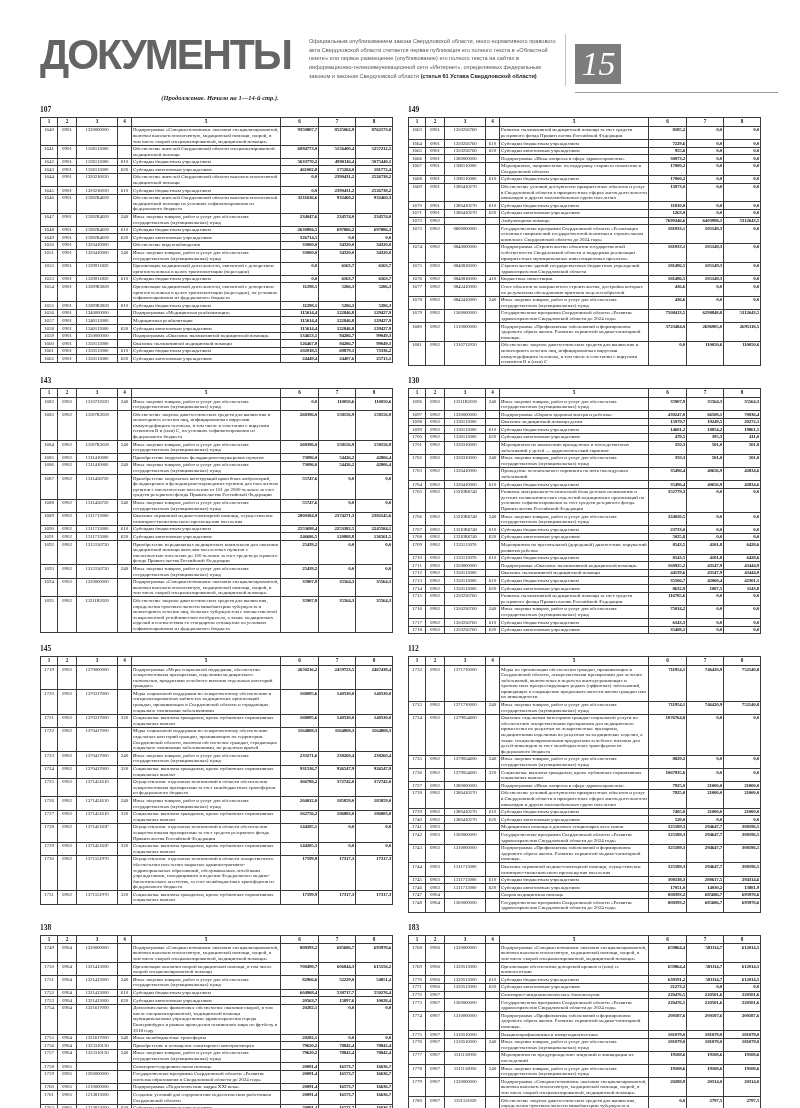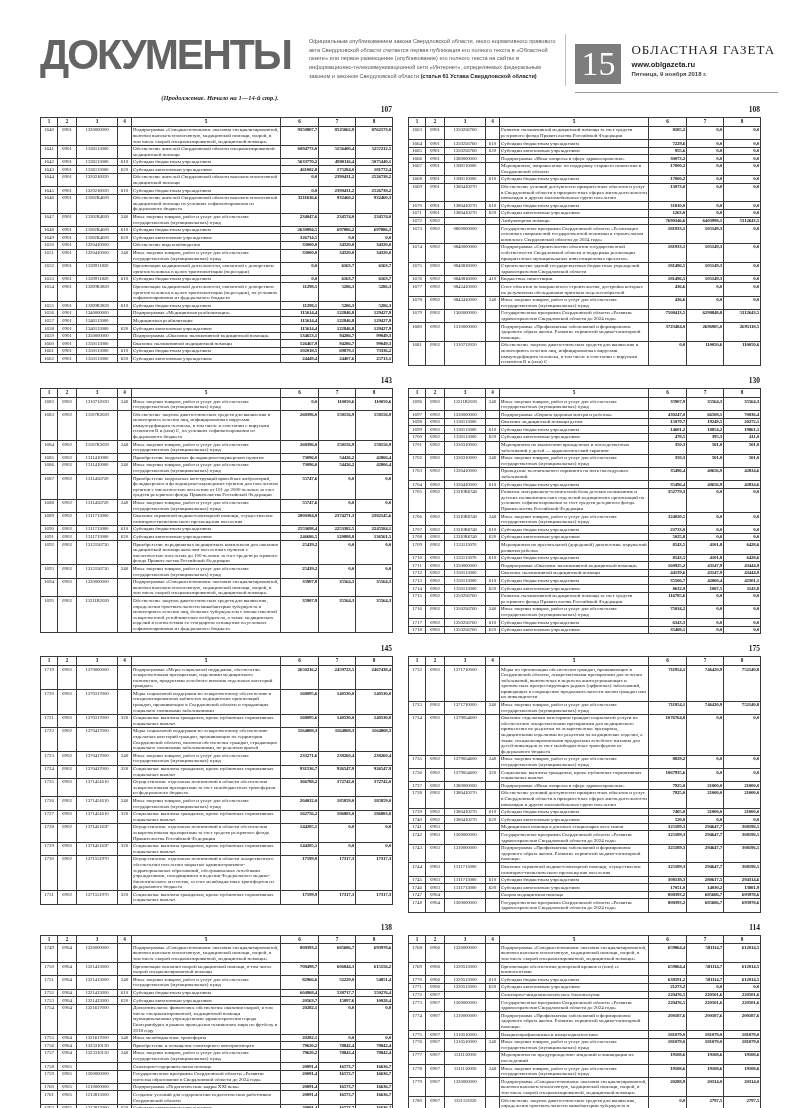--- a/index.html
+++ b/index.html
@@ -11,56 +11,51 @@
   .doc-title{font-family:"Liberation Sans", sans-serif;font-weight:bold;font-size:41px;
              line-height:.95;color:#646464;letter-spacing:-2px;transform:scaleY(1.05);
              transform-origin:left top;white-space:nowrap;}
   .pub-note{width:265px;margin-left:18px;margin-top:3px;font-family:"Liberation Sans", sans-serif;
             font-size:5.6px;line-height:1.55;color:#555;}
   .pub-note b{color:#222;}
   .mast-divider{width:1px;height:52px;background:#c2c2c2;margin:0 10px 0 6px;}
   .right-head{display:flex;align-items:flex-start;border-bottom:1px solid #999;padding-bottom:8px;width:215px;}
   .page-num-box{background:#7d7d7d;color:#fff;font-family:"Liberation Serif", serif;
                 font-size:34px;width:46px;height:40px;display:flex;align-items:center;justify-content:center;
-                margin-top:10px;}
+                margin-top:10px;font-style:italic;}
   .gazette{margin-left:10px;margin-top:8px;}
   .gazette-name{font-family:"Liberation Serif", serif;font-size:13px;letter-spacing:1px;color:#222;white-space:nowrap;}
   .gazette-site{font-family:"Liberation Sans", sans-serif;font-weight:bold;font-size:7.5px;color:#222;margin-top:2px;}
   .gazette-date{font-family:"Liberation Sans", sans-serif;font-size:6px;font-weight:bold;color:#444;margin-top:2px;}
   
   .cont-note{width:50%;text-align:center;font-style:italic;font-weight:bold;font-size:6.5px;margin:4px 0 2px 0;padding-left:40px;box-sizing:border-box;}
   
   .grid{display:grid;grid-template-columns:352px 352px;column-gap:16px;row-gap:8px;padding:0 40px;}
   .tsec{}
-  .tnum{text-align:right;font-weight:bold;font-size:7.5px;margin:2px 0 3px 0;}
+  .tnum{text-align:left;font-weight:bold;font-size:7.5px;margin:2px 0 3px 0;}
   table.budget{border-collapse:collapse;table-layout:fixed;width:352px;border:1.6px solid #2a2a2a;}
   table.budget td,table.budget th{border:0.7px solid #3a3a3a;font-size:5px;line-height:1.12;
       padding:0.5px 1px;vertical-align:top;overflow:hidden;font-family:"Liberation Serif", serif;}
   table.budget th{font-weight:bold;text-align:center;font-size:5.2px;padding:1px 0;}
   td.c-num{text-align:center;white-space:nowrap;}
   td.c-code{text-align:center;white-space:nowrap;letter-spacing:-0.2px;}
   td.c-text{text-align:left;}
   td.c-val{text-align:right;white-space:nowrap;font-weight:bold;letter-spacing:-0.2px;}
 </style>
 </head>
 <body>
 
 <div class="page">
 
   <header class="masthead">
     <div class="doc-title">ДОКУМЕНТЫ</div>
     <div class="pub-note"><span>Официальным опубликованием закона Свердловской области, иного нормативного правового акта Свердловской области считается первая публикация его полного текста в «Областной газете» или первое размещение (опубликование) его полного текста на сайтах в информационно-телекоммуникационной сети «Интернет», определяемых федеральным законом и законом Свердловской области </span><b>(статья 61 Устава Свердловской области)</b></div>
     <div class="mast-divider"></div>
     <div class="right-head">
       <div class="page-num-box">15</div>
-      <div class="gazette">
-        <div class="gazette-name">ОБЛАСТНАЯ ГАЗЕТА</div>
-        <div class="gazette-site">www.oblgazeta.ru</div>
-        <div class="gazette-date">Пятница, 9 ноября 2018 г.</div>
-      </div>
     </div>
   </header>
 
   <div class="cont-note">(Продолжение. Начало на 1—14-й стр.).</div>
 
   <main class="grid">
       <section class="tsec">
         <div class="tnum">107</div>
         <table class="budget">
           <colgroup>
@@ -313,21 +308,21 @@
               <td class="c-num">620</td>
               <td class="c-text">Субсидии автономным учреждениям</td>
               <td class="c-val">24449,4</td>
               <td class="c-val">24407,6</td>
               <td class="c-val">25713,1</td>
             </tr>
           </tbody>
         </table>
       </section>
       <section class="tsec">
-        <div class="tnum">108</div>
+        <div class="tnum">149</div>
         <table class="budget">
           <colgroup>
             <col style="width: 17px;">
             <col style="width: 19px;">
             <col style="width: 41px;">
             <col style="width: 14px;">
             <col style="width: 149px;">
             <col style="width: 38px;">
             <col style="width: 37px;">
             <col style="width: 37px;">
@@ -1119,21 +1114,21 @@
               <td class="c-num">320</td>
               <td class="c-text">Социальные выплаты гражданам, кроме публичных нормативных социальных выплат</td>
               <td class="c-val">17599,9</td>
               <td class="c-val">17317,3</td>
               <td class="c-val">17317,3</td>
             </tr>
           </tbody>
         </table>
       </section>
       <section class="tsec">
-        <div class="tnum">175</div>
+        <div class="tnum">112</div>
         <table class="budget">
           <colgroup>
             <col style="width: 17px;">
             <col style="width: 19px;">
             <col style="width: 41px;">
             <col style="width: 14px;">
             <col style="width: 149px;">
             <col style="width: 38px;">
             <col style="width: 37px;">
             <col style="width: 37px;">
@@ -1487,21 +1482,21 @@
               <td class="c-num">620</td>
               <td class="c-text">Субсидии автономным учреждениям</td>
               <td class="c-val">20091,4</td>
               <td class="c-val">16573,7</td>
               <td class="c-val">16636,7</td>
             </tr>
           </tbody>
         </table>
       </section>
       <section class="tsec">
-        <div class="tnum">114</div>
+        <div class="tnum">183</div>
         <table class="budget">
           <colgroup>
             <col style="width: 17px;">
             <col style="width: 19px;">
             <col style="width: 41px;">
             <col style="width: 14px;">
             <col style="width: 149px;">
             <col style="width: 38px;">
             <col style="width: 37px;">
             <col style="width: 37px;">

